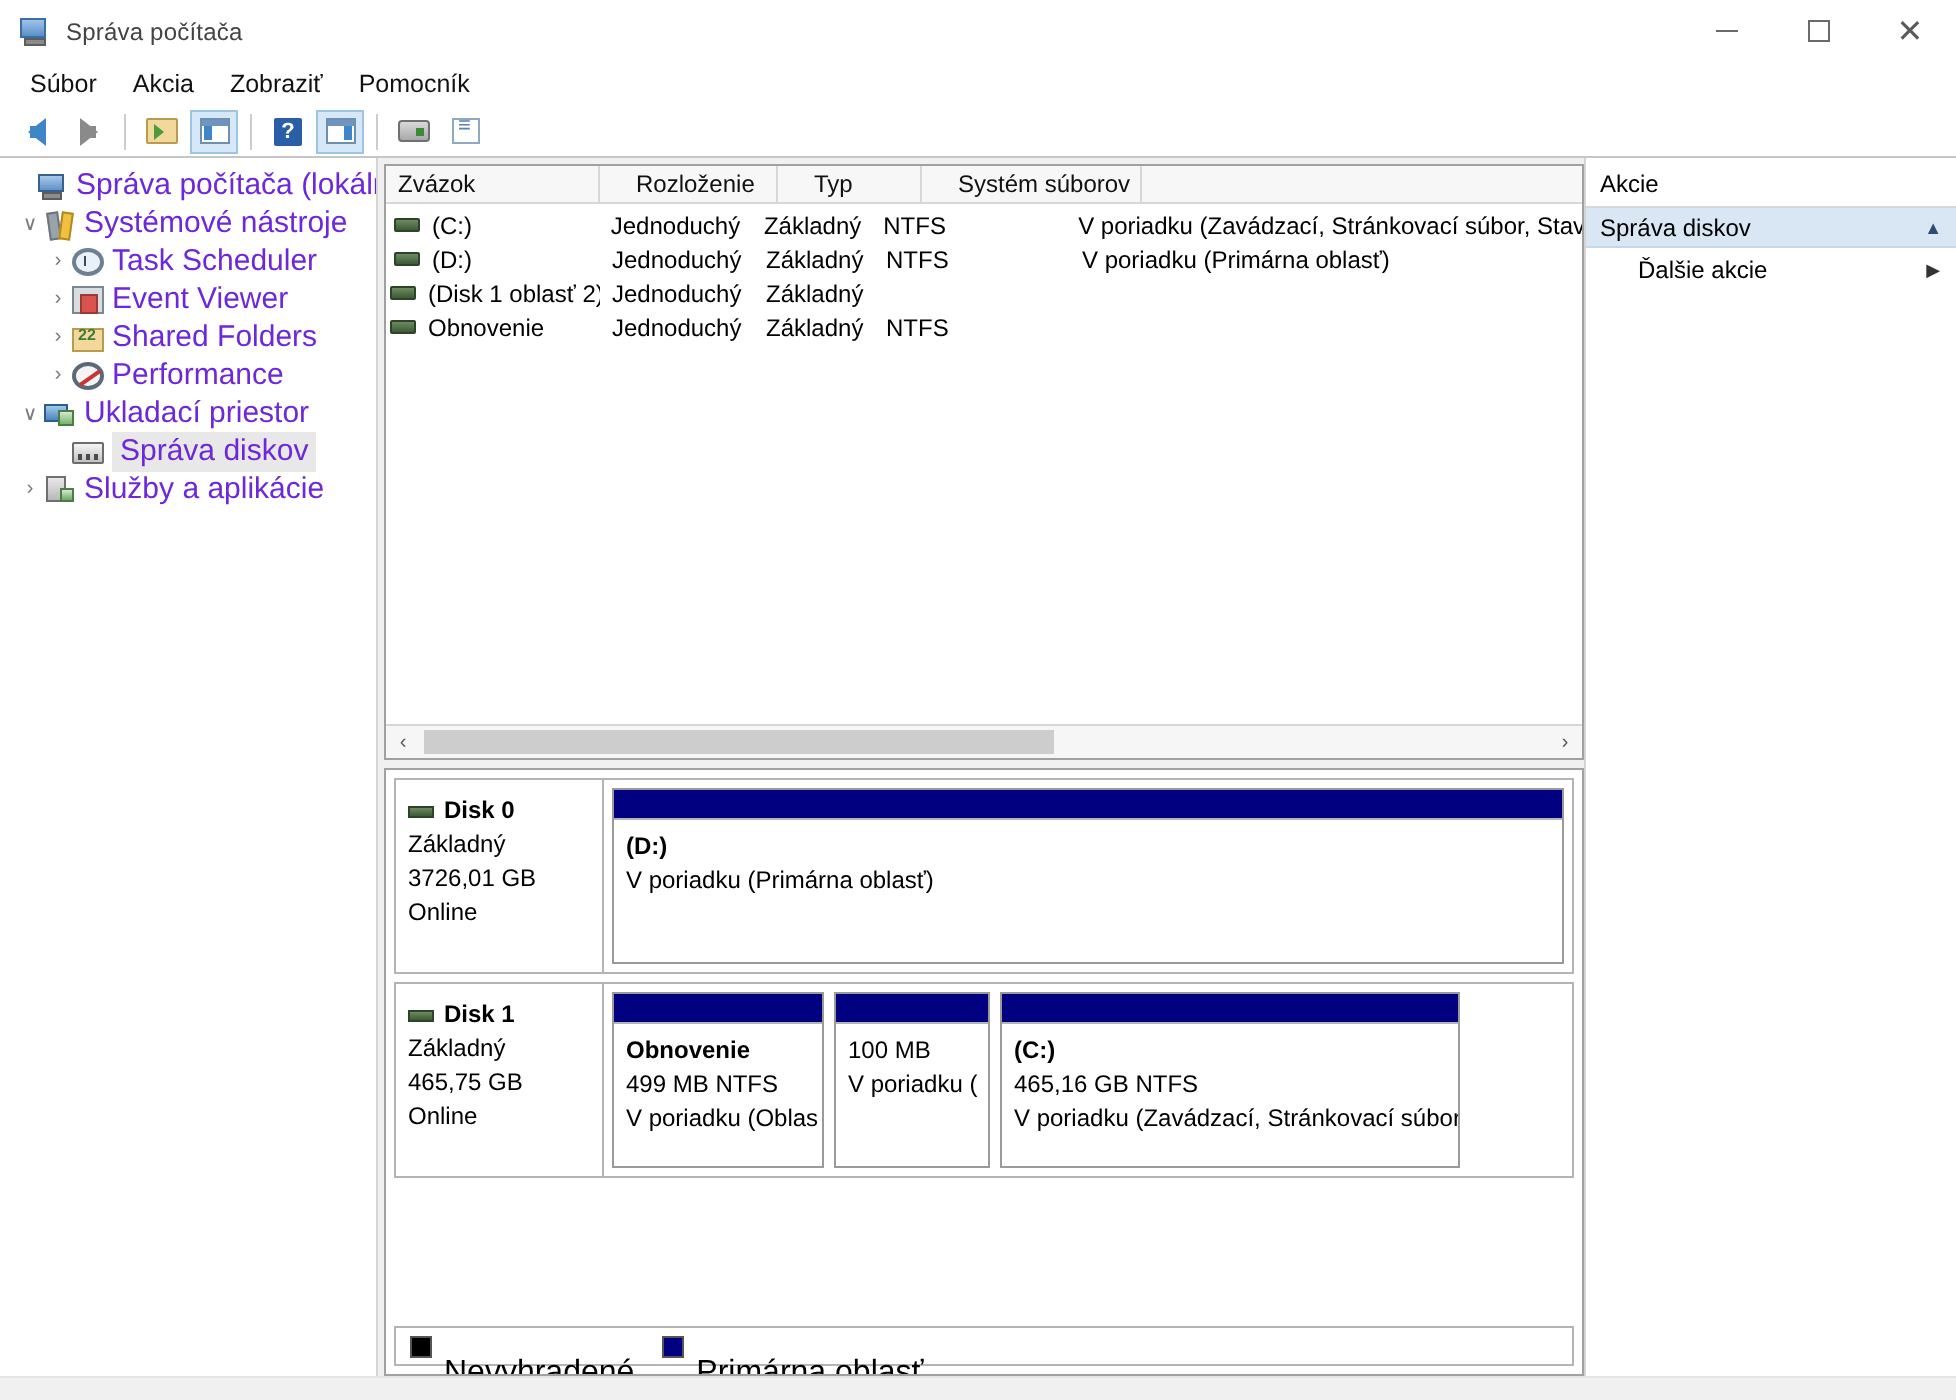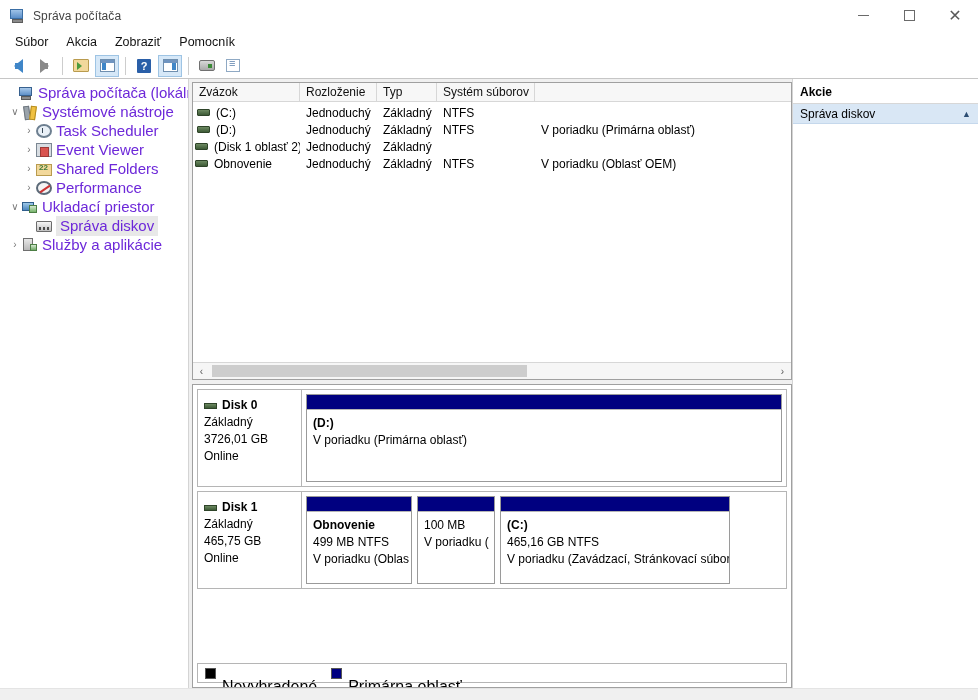--- a/index.html
+++ b/index.html
@@ -301,20 +301,21 @@
     display: flex;
     flex-direction: column;
     position: relative;
   }
   .vl-header {
     display: flex;
     height: 19px;
     background: #f7f7f7;
     border-bottom: 1px solid #d7d7d7;
     flex: 0 0 19px;
+    gap: 12px;
   }
   .vl-header .hc {
     border-right: 1px solid #d7d7d7;
     padding: 2px 0 0 6px;
     font-size: 12px;
     color: #111;
     overflow: hidden;
     white-space: nowrap;
   }
   .vl-rows { flex: 1 1 auto; overflow: hidden; padding-top: 2px; }
@@ -433,21 +434,21 @@
   
   .actionpane {
     width: 186px;
     flex: 0 0 186px;
     background: #ffffff;
     border-left: 1px solid #d4d4d4;
     padding-top: 3px;
   }
   .ap-title {
     font-size: 12px;
-    font-weight: bold;
+    font-weight: normal;
     padding: 3px 0 4px 7px;
     border-bottom: 1px solid #d7d7d7;
     background: #fff;
   }
   .ap-section {
     background: #d9e7f5;
     border-bottom: 1px solid #c5d8ec;
     display: flex;
     align-items: center;
     height: 20px;
@@ -616,20 +617,21 @@
 
       <div class="vl-rows">
         <div class="vl-row">
           <div class="vl-cell vol" style="width:107px">
             <span class="drive-ico"></span>
             <span>(C:)</span>
           </div>
           <div class="vl-cell" style="width:77px">Jednoduchý</div>
           <div class="vl-cell" style="width:60px">Základný</div>
           <div class="vl-cell" style="width:98px">NTFS</div>
+          <div class="vl-cell" style="flex:1 1 auto">V poriadku (Zavádzací, Stránkovací súbor, Stav </div>
         </div>
 
         <div class="vl-row">
           <div class="vl-cell vol" style="width:107px">
             <span class="drive-ico"></span>
             <span>(D:)</span>
           </div>
           <div class="vl-cell" style="width:77px">Jednoduchý</div>
           <div class="vl-cell" style="width:60px">Základný</div>
           <div class="vl-cell" style="width:98px">NTFS</div>
@@ -647,21 +649,20 @@
         </div>
 
         <div class="vl-row">
           <div class="vl-cell vol" style="width:107px;padding-left:2px">
             <span class="drive-ico"></span>
             <span>Obnovenie</span>
           </div>
           <div class="vl-cell" style="width:77px">Jednoduchý</div>
           <div class="vl-cell" style="width:60px">Základný</div>
           <div class="vl-cell" style="width:98px">NTFS</div>
-          <div class="vl-cell" style="flex:1 1 auto">V poriadku (Oblasť OEM)</div>
         </div>
       </div>
 
       <div class="hscroll">
         <div class="hs-arrow">‹</div>
         <div class="hs-track">
           <div class="hs-thumb"></div>
         </div>
         <div class="hs-arrow">›</div>
       </div>
@@ -739,17 +740,21 @@
 
     </div>
   </div>
 
   <div class="actionpane">
     <div class="ap-title">Akcie</div>
     <div class="ap-section">
       <span>Správa diskov</span>
       <span class="chev">▲</span>
     </div>
+    <div class="ap-item">
+      <span>Ďalšie akcie</span>
+      <span class="sub">▶</span>
+    </div>
   </div>
 
 </div>
 
 <div class="statusbar"></div>
 
 </body></html>

